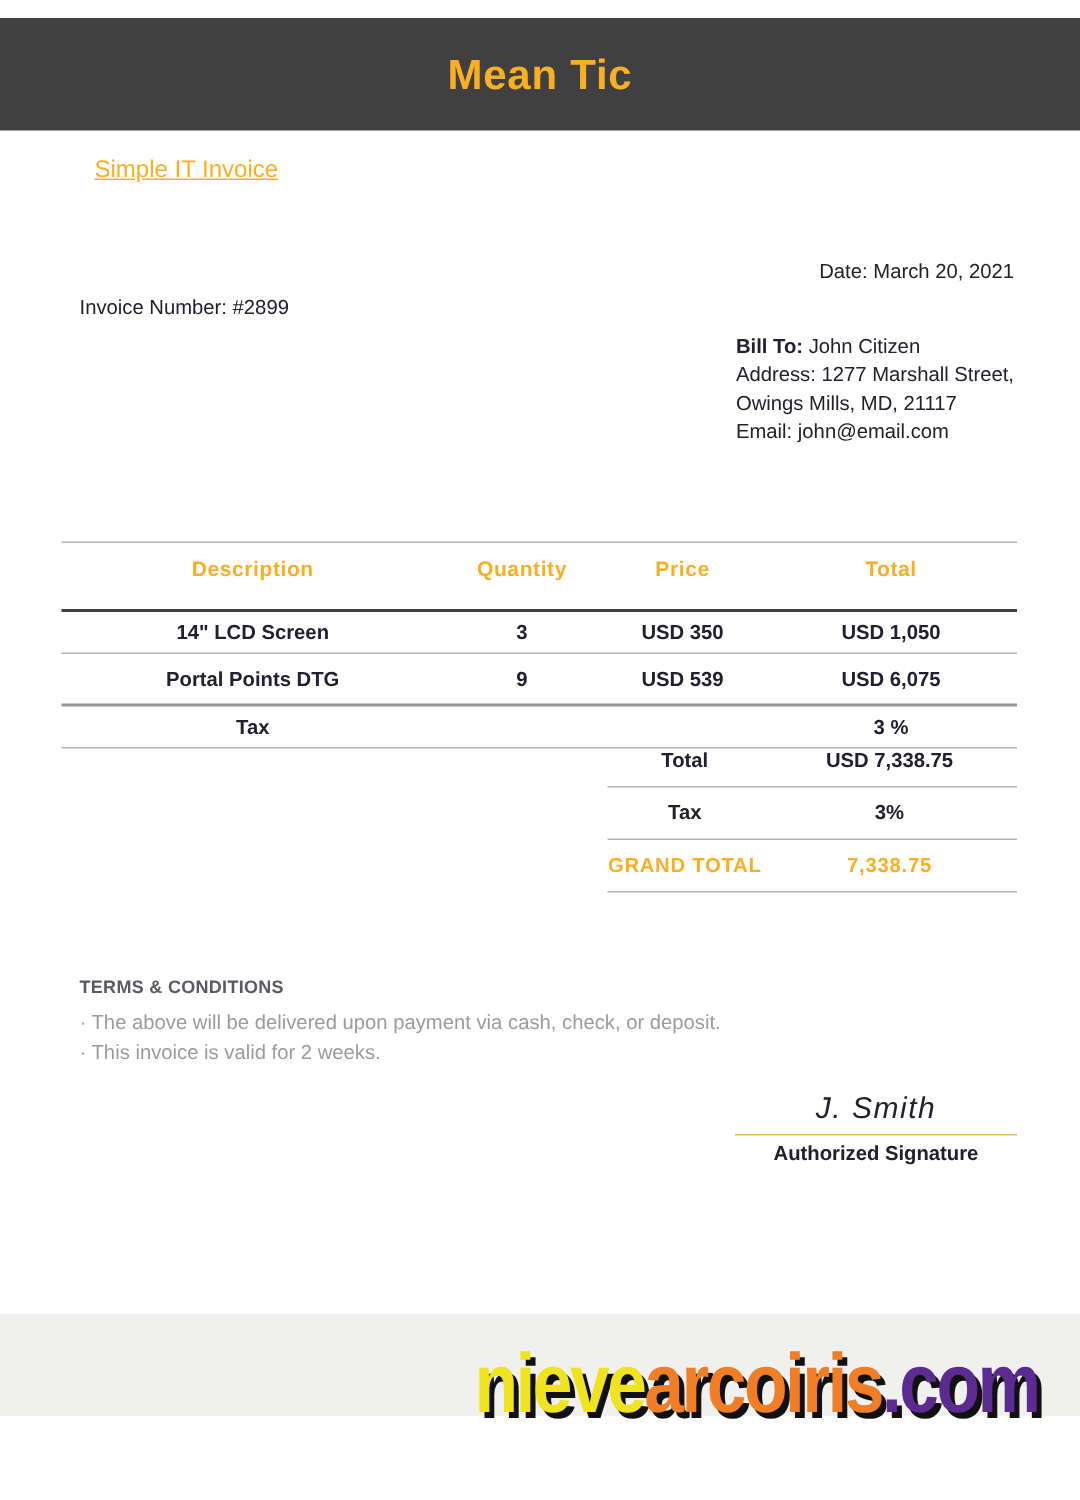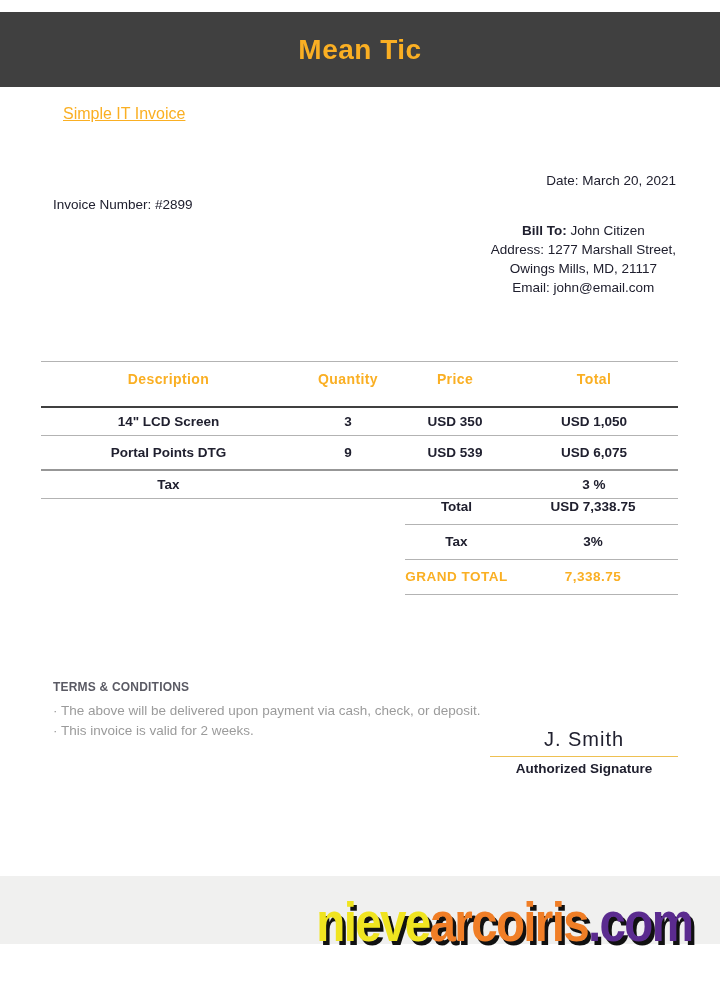--- a/index.html
+++ b/index.html
@@ -14,48 +14,48 @@
   .company  { color:#faaf23; font-size:28px; font-weight:bold; letter-spacing:0.5px; }
 
   
   .doc-title { position:absolute; top:105px; left:63px; color:#faaf23; font-size:16px; font-weight:400;text-decoration:underline; }
 
   
   .date-line   { position:absolute; top:173px; right:44px; font-size:13.5px; color:#20202f; }
   .inv-number  { position:absolute; top:197px; left:53px;  font-size:13.5px; color:#20202f; }
 
   
-  .billto { position:absolute; top:221px; right:44px; text-align:center; font-size:13.5px; line-height:19px; color:#20202f; }
+  .billto { position:absolute; top:221px; right:44px; text-align:left; font-size:13.5px; line-height:19px; color:#20202f; }
   .billto b { font-weight:bold; }
 
   
   .items { position:absolute; top:361px; left:41px; width:637px; border-top:1px solid #b3b3b3; font-size:13.5px; }
   .t-row { display:grid; grid-template-columns:255px 104px 110px 168px; align-items:center; text-align:center; }
   .t-head { color:#faaf23; font-weight:bold; font-size:14px; letter-spacing:0.4px;
             padding:9px 0 19px 0; border-bottom:2px solid #404040; }
   .t-body-row { font-weight:bold; color:#20202f; border-bottom:1px solid #b3b3b3; }
   .pad-sm { padding:6px 0 6px 0; }
   .pad-md { padding:9px 0 9px 0; }
   .thick  { border-bottom-width:2px; border-bottom-color:#979797; }
 
   
   .summary { position:absolute; top:490px; left:405px; width:273px; font-size:13.5px; }
   .s-row { display:flex; align-items:center; text-align:center; padding:9px 0 10px 0; border-bottom:1px solid #b3b3b3; }
   .s-label { flex:0 0 103px; font-weight:bold; }
   .s-value { flex:1; font-weight:bold;text-align:center; }
   .s-grand { color:#faaf23; letter-spacing:0.5px; }
 
   
-  .terms { position:absolute; top:680px; left:53px; }
+  .terms { position:absolute; top:651px; left:53px; }
   .terms-heading { font-size:12px; font-weight:bold; color:#5a5a64; letter-spacing:0.2px; margin-bottom:7px; }
   .terms-line { font-size:13.5px; color:#9b9b9b; line-height:19.5px; }
 
   
   .signature { position:absolute; top:728px; left:490px; width:188px; text-align:center; }
-  .sig-name { font-size:20px; color:#20202f; letter-spacing:1px; padding-bottom:5px; }
+  .sig-name { font-style:italic; font-size:20px; color:#20202f; letter-spacing:1px; padding-bottom:5px; }
   .sig-line { border-top:1px solid #eec052; }
   .sig-label { font-size:13.5px; font-weight:bold; color:#20202f; padding-top:4px; }
 
   
   .bottom-band { position:absolute; top:876px; left:0; width:720px; height:68px; background:#f0f0ef; }
   .watermark { position:absolute; top:894px; right:28px; font-size:56px; font-weight:bold;
                letter-spacing:-2px; line-height:1; white-space:nowrap;
                transform:scaleX(0.85); transform-origin:right center;
                text-shadow:4px 4px 0 #111111; }
   .wm-1 { color:#f0e420; }

